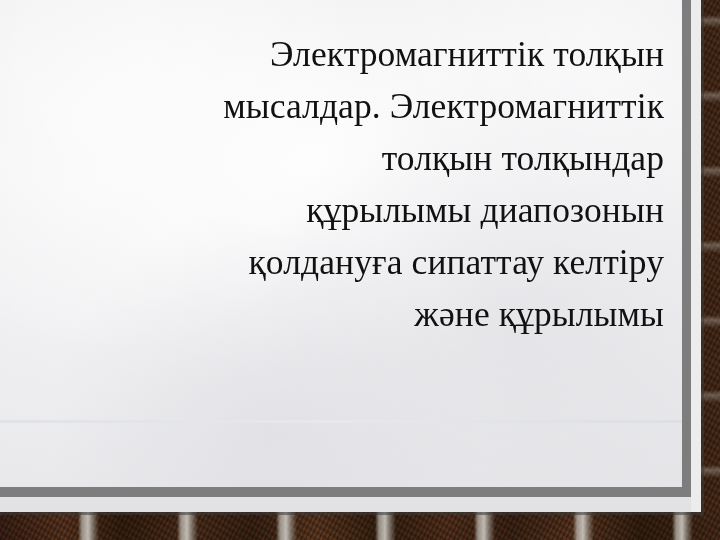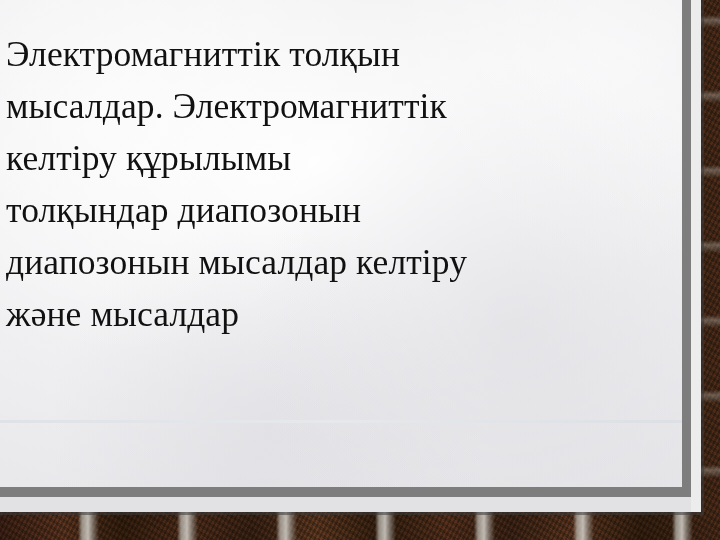--- a/index.html
+++ b/index.html
@@ -111,21 +111,21 @@
       radial-gradient(circle at 90% 12%, rgba(255,255,255,0.45) 0%, rgba(255,255,255,0) 30%),
       radial-gradient(circle at 40% 88%, rgba(206,206,214,0.35) 0%, rgba(206,206,214,0) 36%);
   }
 
   
   #title-block {
     position: absolute;
     left: 14px;
     top: 38px;
     width: 658px;
-    text-align: left;
+    text-align: right;
     color: #111111;
     font-size: 35.5px;
     line-height: 52px;
     letter-spacing: 0.1px;
     white-space: nowrap;
   }
   #title-block .title-line {
     display: block;
   }
 
@@ -209,24 +209,24 @@
 
     <div id="card-shadow"></div>
 
     <div id="content-panel">
 
       <div id="paper-texture"></div>
 
       <div id="title-block">
         <span class="title-line">Электромагниттік толқын</span>
         <span class="title-line">мысалдар. Электромагниттік</span>
-        <span class="title-line">келтіру құрылымы</span>
-        <span class="title-line">толқындар диапозонын</span>
-        <span class="title-line">диапозонын мысалдар келтіру</span>
-        <span class="title-line">және мысалдар</span>
+        <span class="title-line">толқын толқындар</span>
+        <span class="title-line">құрылымы диапозонын</span>
+        <span class="title-line">қолдануға сипаттау келтіру</span>
+        <span class="title-line">және құрылымы</span>
       </div>
 
       <div id="band-highlight"></div>
       <div id="blue-band"></div>
 
     </div>
 
     <div id="bevel-bottom"></div>
     <div id="bevel-right"></div>
     <div id="frame-bottom"></div>

